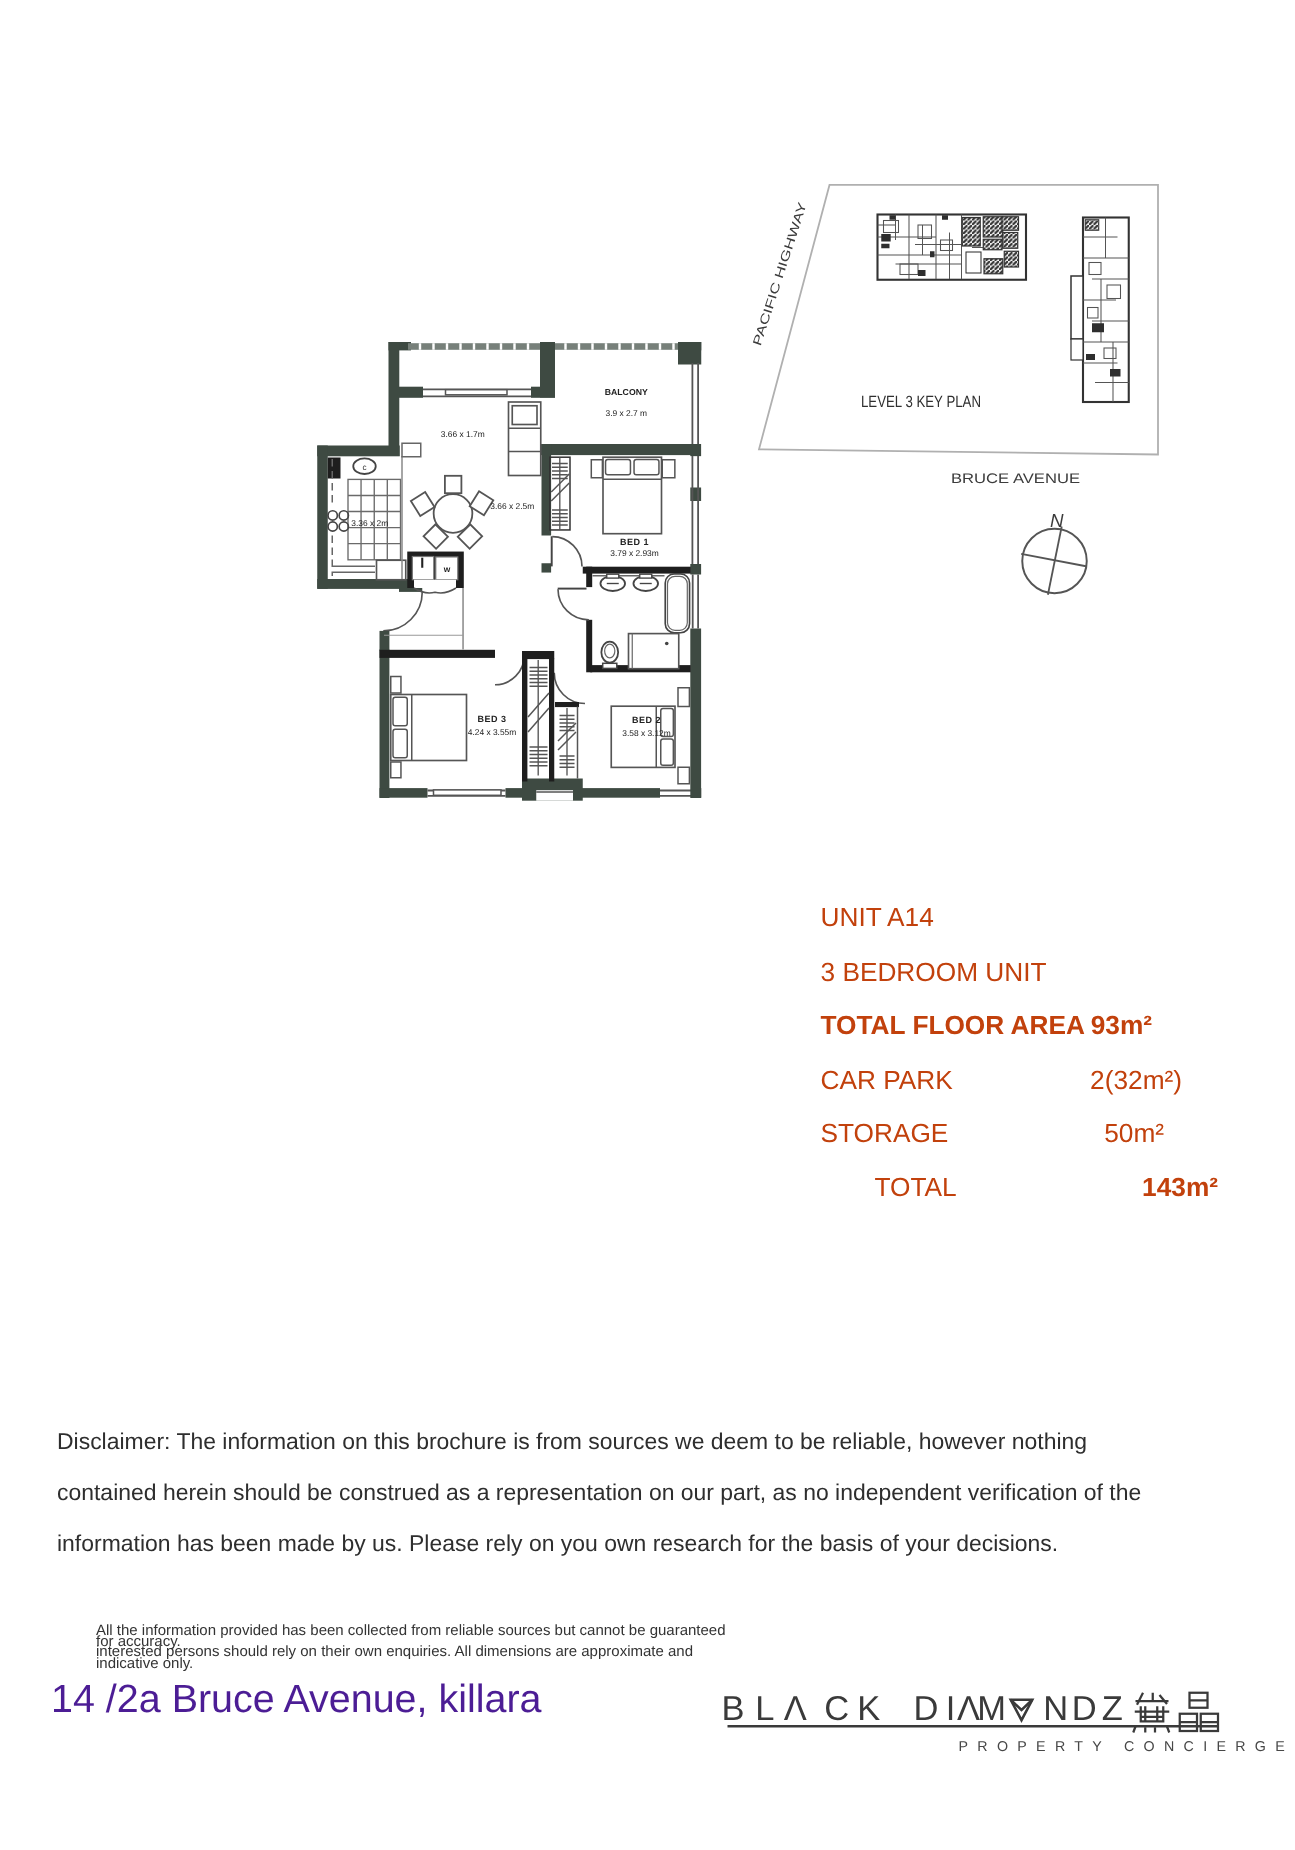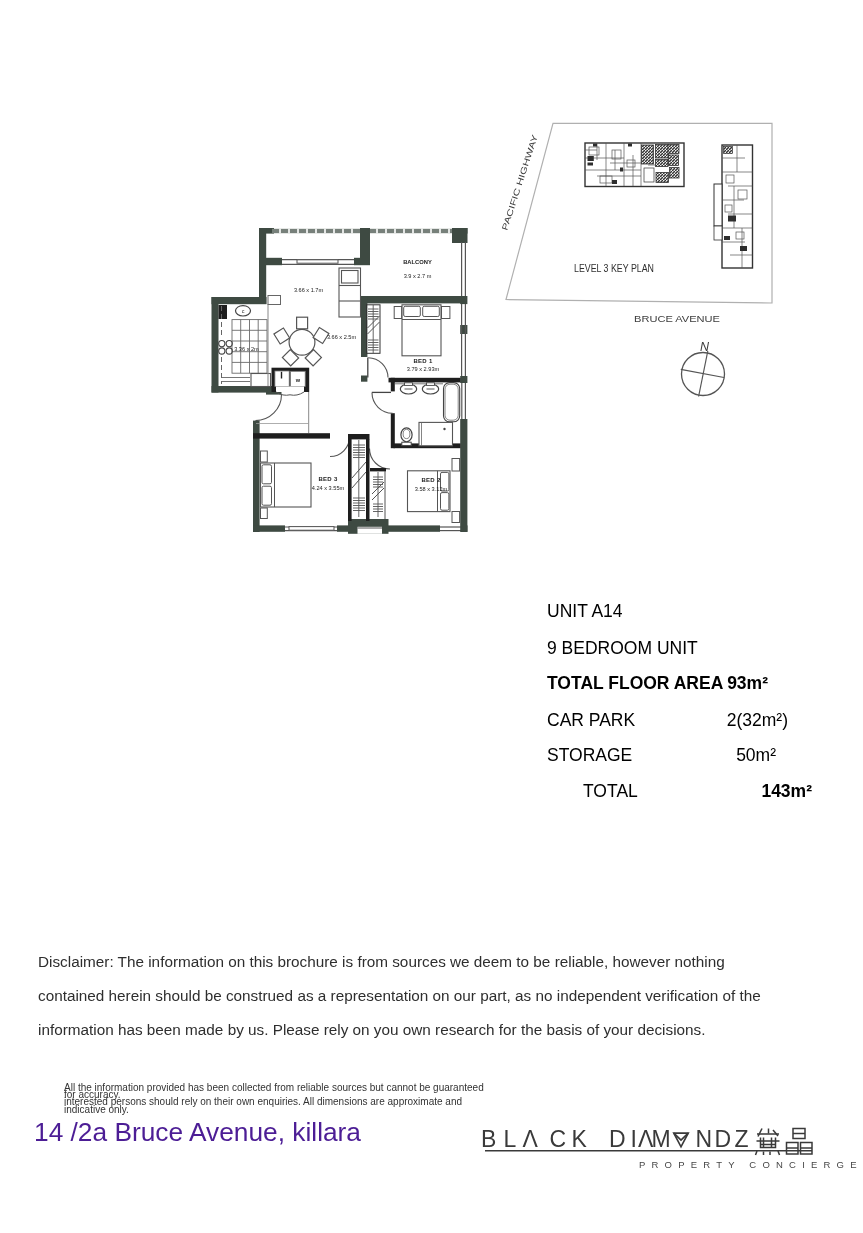--- a/index.html
+++ b/index.html
@@ -1,20 +1,20 @@
 <!DOCTYPE html>
 <html><head>
 <meta charset="utf-8">
 <style>
   html,body{margin:0;padding:0;}
   body{width:863px;height:1233px;background:#ffffff;position:relative;overflow:hidden;
        font-family:"Liberation Sans", sans-serif;color:#2a2a2a;}
   .abs{position:absolute;}
   svg{position:absolute;left:0;top:0;}
-  .row{position:absolute;left:547px;width:245px;font-size:17.5px;color:#000000;}
+  .row{position:absolute;left:547px;width:245px;font-size:17.5px;color:#c2410c;}
   .row .val{position:absolute;right:0;top:0;text-align:right;}
 </style>
 </head>
 <body>
 
 <svg width="863" height="1233" viewBox="0 0 863 1233">
 <defs>
 <pattern id="spk" width="3" height="3" patternUnits="userSpaceOnUse">
   <rect width="3" height="3" fill="#efefef"></rect>
   <path d="M0,3 L3,0" stroke="#333" stroke-width="1.4"></path>
@@ -396,21 +396,21 @@
 <g>
   <circle cx="703" cy="374" r="21.5" fill="none" stroke="#555" stroke-width="1.3"></circle>
   <line x1="707.8" y1="351" x2="698.6" y2="396.5" stroke="#555" stroke-width="1.2"></line>
   <line x1="680.8" y1="369.3" x2="724" y2="377.5" stroke="#555" stroke-width="1.2"></line>
   <text x="700" y="351" font-size="12.5" font-style="italic" fill="#3c3c3c" font-family="Liberation Sans">N</text>
 </g>
 </svg>
 
 <div class="row" style="top:601px;">UNIT A14</div>
 
-<div class="row" style="top:638px;">9 BEDROOM UNIT</div>
+<div class="row" style="top:638px;">3 BEDROOM UNIT</div>
 
 <div class="row" style="top:673px;font-weight:bold;">TOTAL FLOOR AREA<span class="val" style="right:24px;">93m²</span></div>
 
 <div class="row" style="top:710px;">CAR PARK<span class="val" style="right:4px;">2(32m²)</span></div>
 
 <div class="row" style="top:745px;">STORAGE<span class="val" style="right:16px;">50m²</span></div>
 
 <div class="row" style="top:781px;margin-left:36px;">TOTAL<span class="val" style="right:16px;font-weight:bold;">143m²</span></div>
 
 <div class="abs" style="left:38px;top:945px;width:820px;font-size:15.3px;line-height:34px;color:#2e2e2e;white-space:nowrap;">Disclaimer: The information on this brochure is from sources we deem to be reliable, however nothing<br>contained herein should be construed as a representation on our part, as no independent verification of the<br>information has been made by us. Please rely on you own research for the basis of your decisions.</div>

